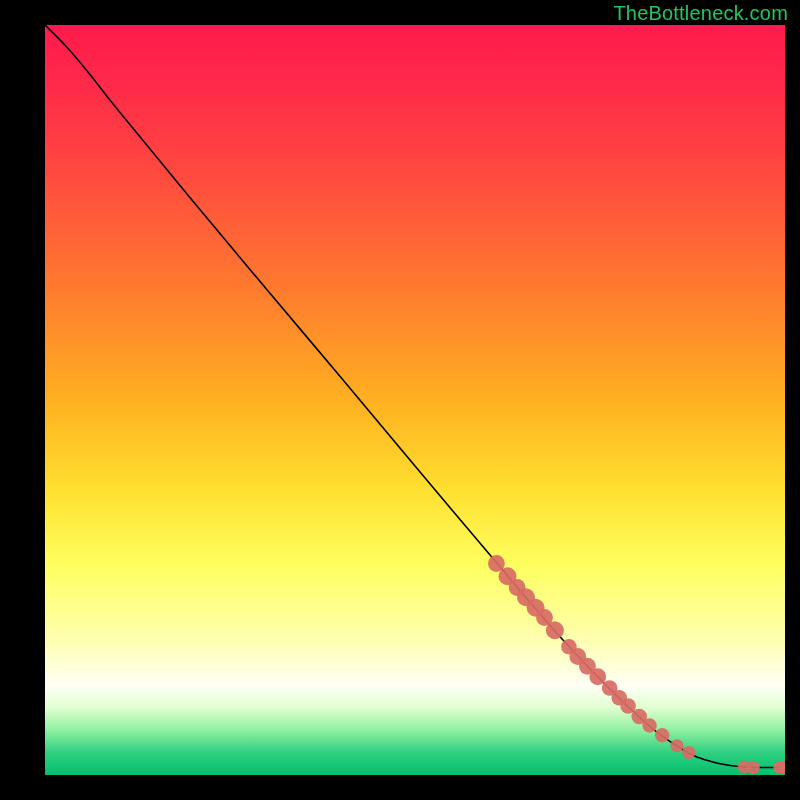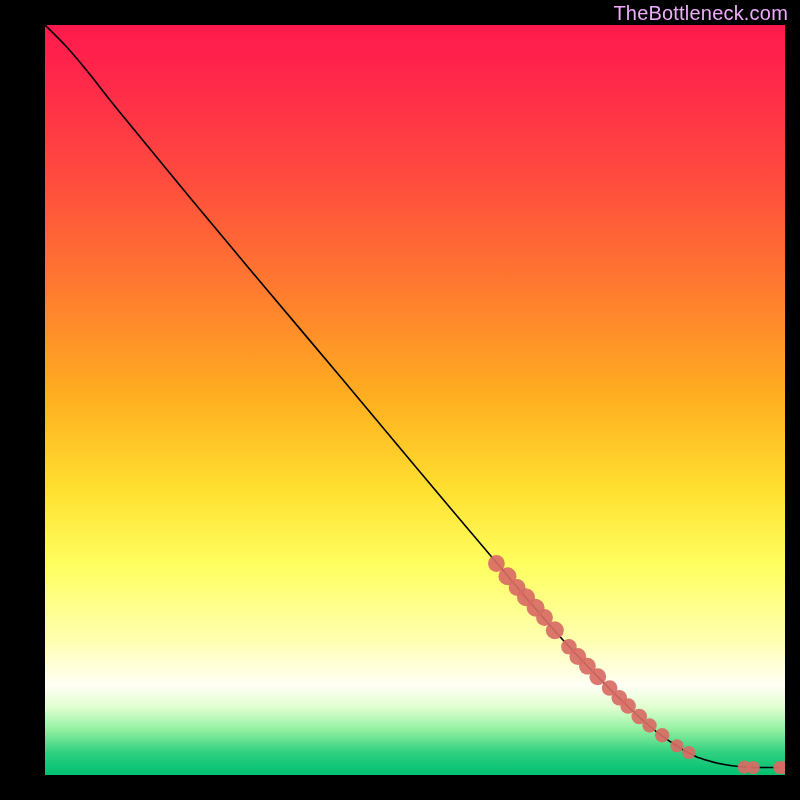--- a/index.html
+++ b/index.html
@@ -14,21 +14,21 @@
   .frame {
     position: relative;
     width: 800px;
     height: 800px;
     background: #000;
   }
   .watermark {
     position: absolute;
     top: 2px;
     right: 12px;
-    color: #f0abfc;
+    color: #22c55e;
     font-size: 20px;
     font-weight: 500;
     letter-spacing: 0.2px;
   }
   .plot {
     position: absolute;
     left: 45px;
     top: 25px;
     width: 740px;
     height: 750px;

